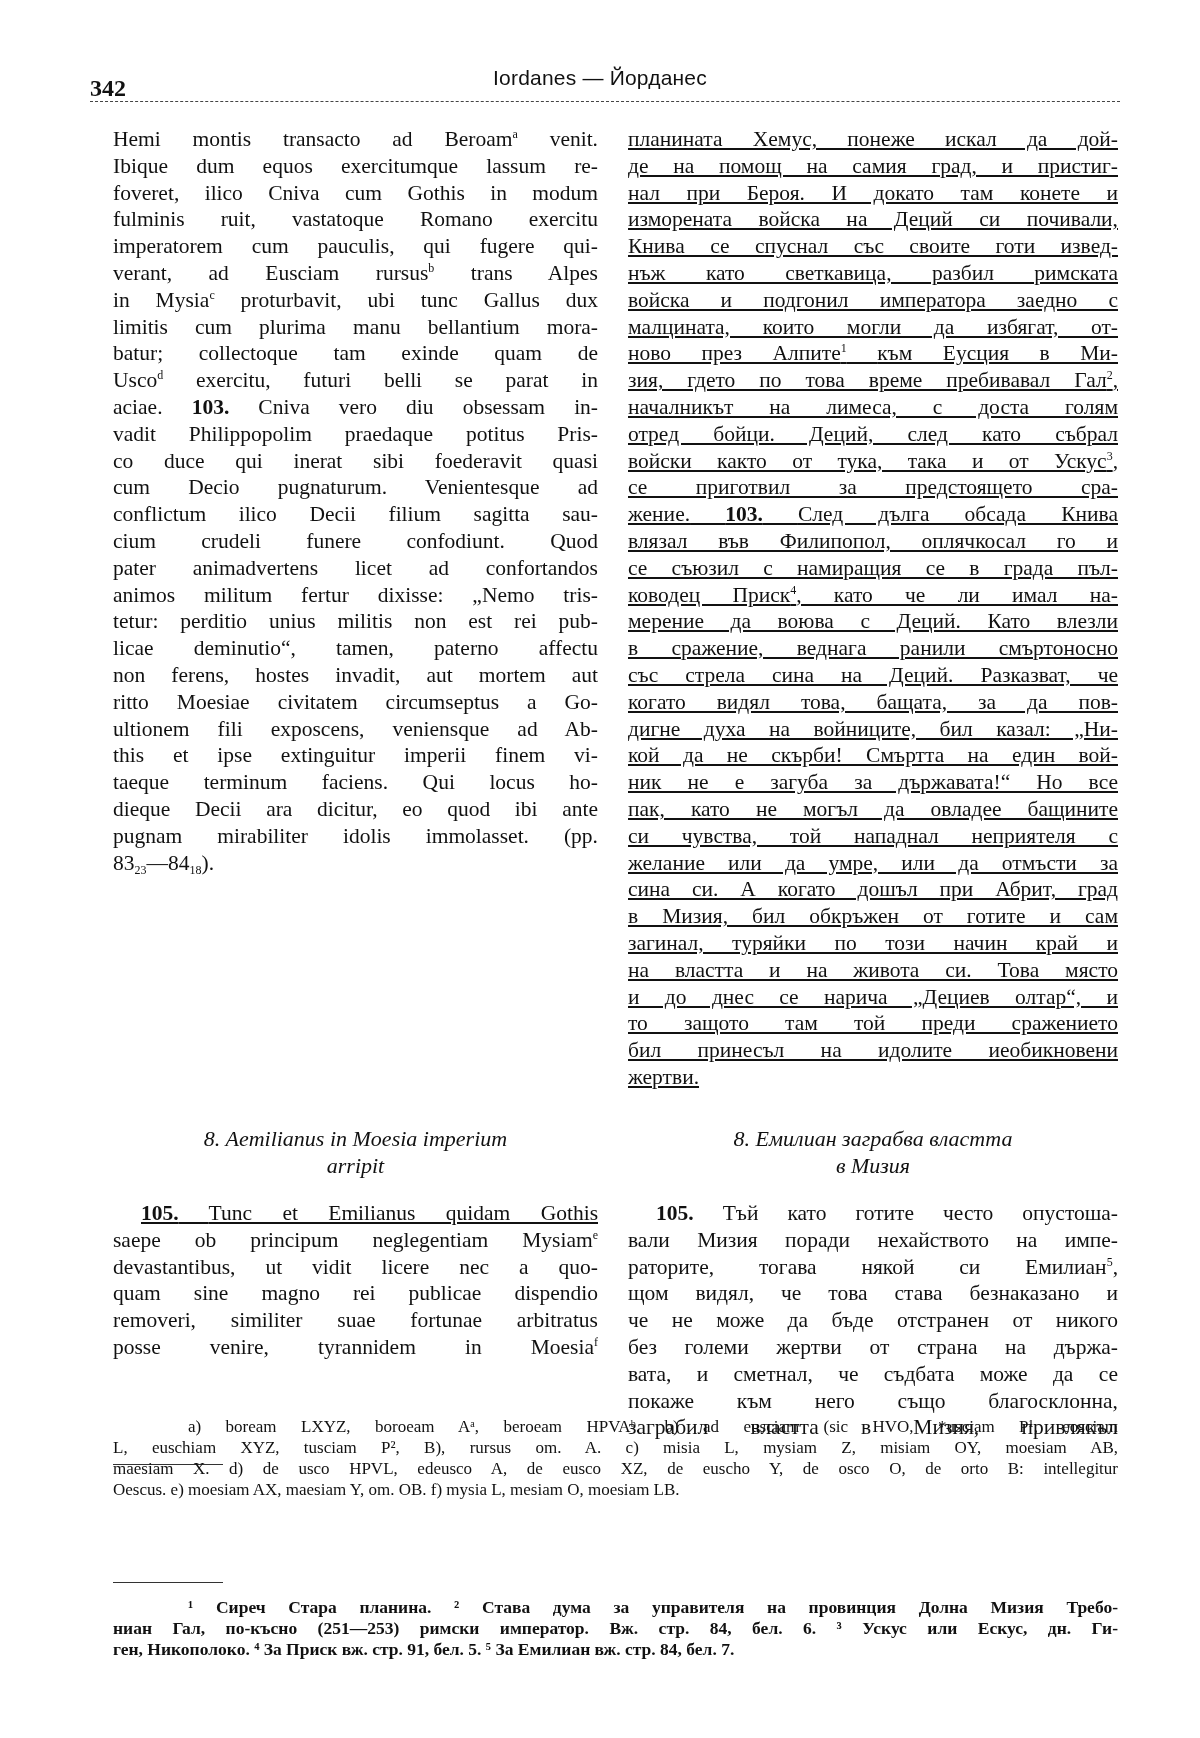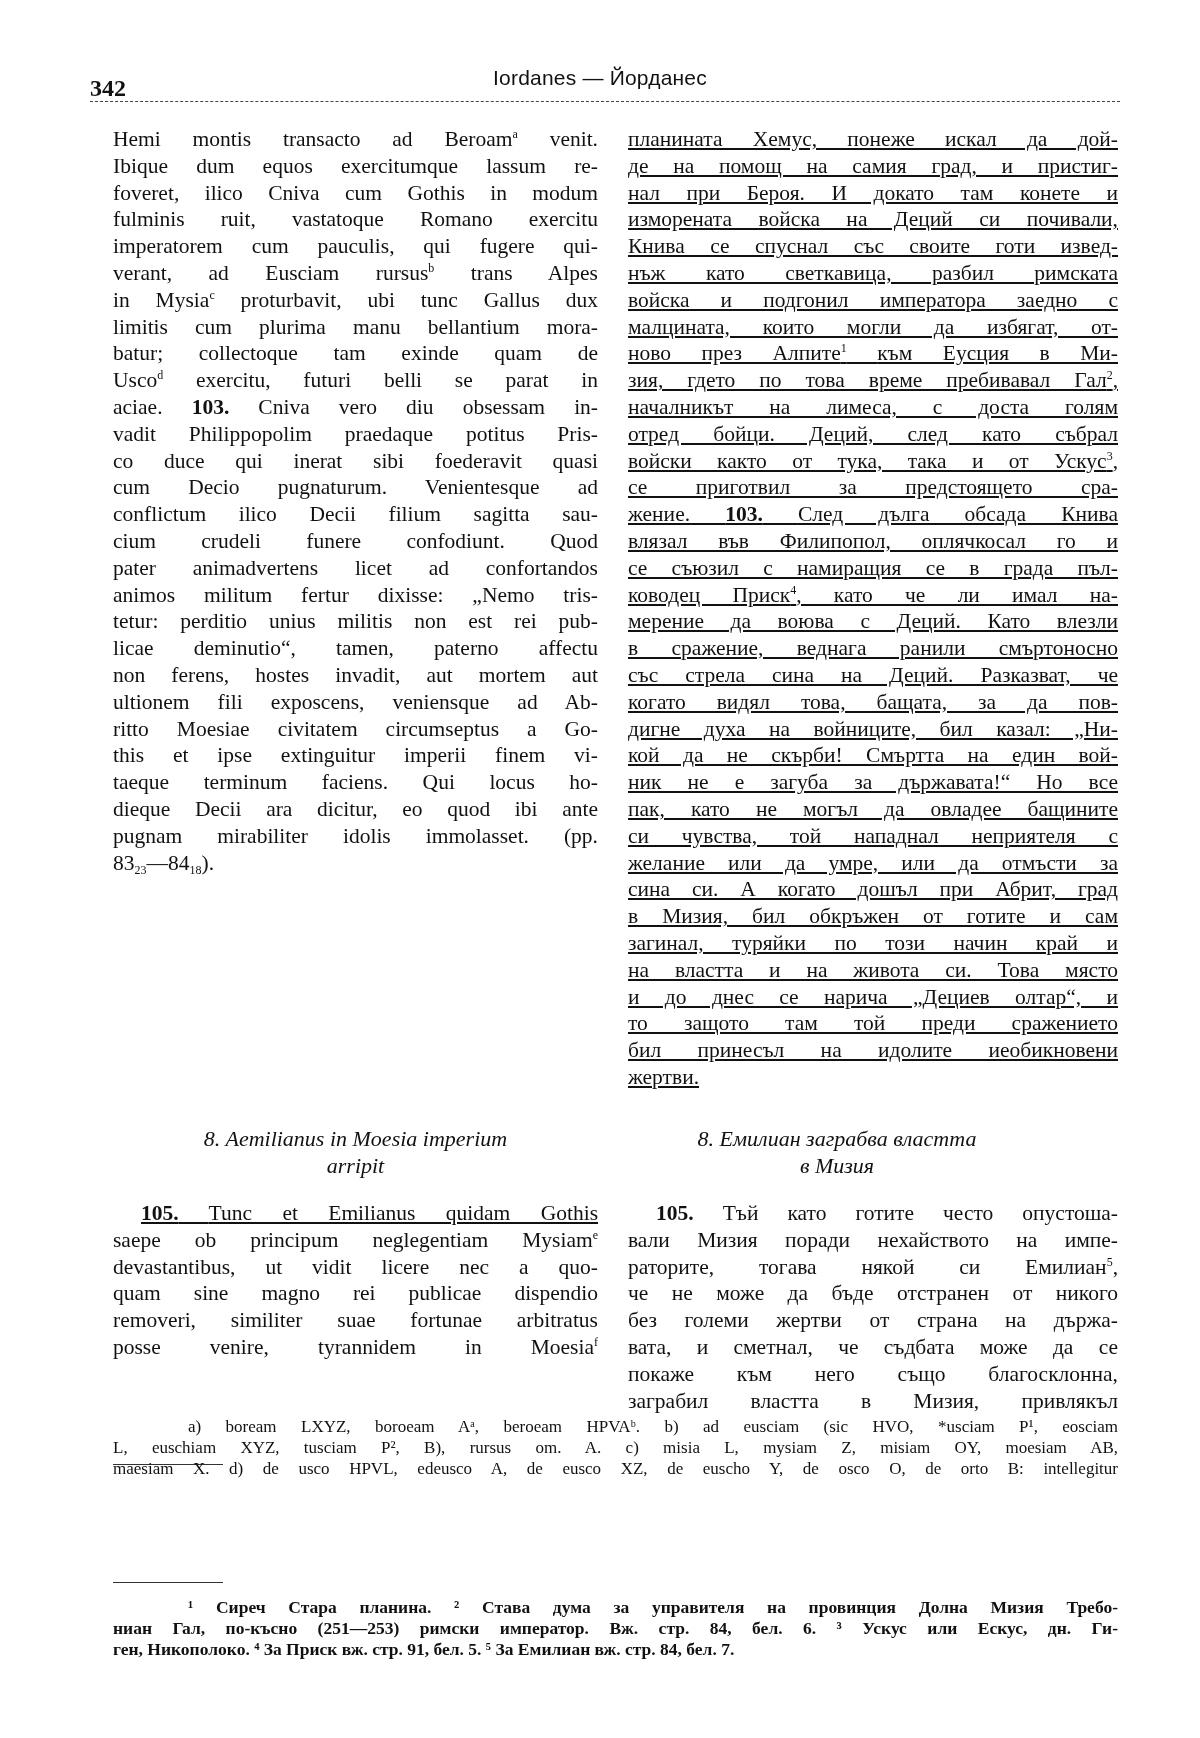--- a/index.html
+++ b/index.html
@@ -28,21 +28,21 @@
     }
     .col-left { left: 113px; width: 485px; }
     .col-right { left: 628px; width: 490px; }
     .col .line { display: block; text-align: justify; text-align-last: justify; white-space: nowrap; }
     .col .line.last { text-align-last: left; }
     .sec-title {
       position: absolute; font-style: italic; text-align: center;
       font-size: 22px; line-height: 27px;
     }
     .sec-left { left: 113px; width: 485px; top: 1125px; }
-    .sec-right { left: 592px; width: 490px; top: 1125px; }
+    .sec-right { left: 628px; width: 490px; top: 1125px; }
     .para-num { font-weight: bold; }
     sup { font-size: 12px; line-height: 0; vertical-align: 8px; }
     sub { font-size: 12px; line-height: 0; vertical-align: -4px; }
     .fn-rule-1 { position: absolute; left: 113px; top: 1464px; width: 110px; border-top: 1px solid #333; }
     .fn-rule-2 { position: absolute; left: 113px; top: 1582px; width: 110px; border-top: 1px solid #333; }
     .apparatus {
       position: absolute; left: 113px; width: 1005px; top: 1416px;
       font-size: 17px; line-height: 21px; text-align: justify;
     }
     .apparatus .line { display: block; text-align-last: justify; white-space: nowrap; }
@@ -79,22 +79,22 @@
   <span class="line">vadit Philippopolim praedaque potitus Pris-</span>
   <span class="line">co duce qui inerat sibi foederavit quasi</span>
   <span class="line">cum Decio pugnaturum. Venientesque ad</span>
   <span class="line">conflictum ilico Decii filium sagitta sau-</span>
   <span class="line">cium crudeli funere confodiunt. Quod</span>
   <span class="line">pater animadvertens licet ad confortandos</span>
   <span class="line">animos militum fertur dixisse: „Nemo tris-</span>
   <span class="line">tetur: perditio unius militis non est rei pub-</span>
   <span class="line">licae deminutio“, tamen, paterno affectu</span>
   <span class="line">non ferens, hostes invadit, aut mortem aut</span>
+  <span class="line">ritto Moesiae civitatem circumseptus a Go-</span>
   <span class="line">ultionem fili exposcens, veniensque ad Ab-</span>
-  <span class="line">ritto Moesiae civitatem circumseptus a Go-</span>
   <span class="line">this et ipse extinguitur imperii finem vi-</span>
   <span class="line">taeque terminum faciens. Qui locus ho-</span>
   <span class="line">dieque Decii ara dicitur, eo quod ibi ante</span>
   <span class="line">pugnam mirabiliter idolis immolasset. (pp.</span>
   <span class="line last"><span>83</span><sub>23</sub><span>—84</span><sub>18</sub><span>).</span></span>
 </div>
 
 <div class="col col-right" style="top:126px;text-decoration:underline;">
   <span class="line">планината Хемус, понеже искал да дой-</span>
   <span class="line">де на помощ на самия град, и пристиг-</span>
@@ -149,32 +149,34 @@
   <span class="line">devastantibus, ut vidit licere nec a quo-</span>
   <span class="line">quam sine magno rei publicae dispendio</span>
   <span class="line">removeri, similiter suae fortunae arbitratus</span>
   <span class="line"><span>posse venire, tyrannidem in Moesia</span><sup>f</sup></span>
 </div>
 
 <div class="col col-right" style="top:1200px;">
   <span class="line" style="padding-left:28px;"><span class="para-num">105.</span> <span>Тъй като готите често опустоша-</span></span>
   <span class="line">вали Мизия поради нехайството на импе-</span>
   <span class="line"><span>раторите, тогава някой си Емилиан</span><sup>5</sup><span>,</span></span>
+  <span class="line">щом видял, че това става безнаказано и</span>
   <span class="line">че не може да бъде отстранен от никого</span>
   <span class="line">без големи жертви от страна на държа-</span>
   <span class="line">вата, и сметнал, че съдбата може да се</span>
   <span class="line">покаже към него също благосклонна,</span>
   <span class="line">заграбил властта в Мизия, привлякъл</span>
 </div>
 
 <div class="fn-rule-1"></div>
 <div class="apparatus">
   <span class="line first">a) boream LXYZ, boroeam Aᵃ, beroeam HPVAᵇ. b) ad eusciam (sic HVO, *usciam P¹, eosciam</span>
   <span class="line">L, euschiam XYZ, tusciam P², B), rursus om. A. c) misia L, mysiam Z, misiam OY, moesiam AB,</span>
   <span class="line">maesiam X. d) de usco HPVL, edeusco A, de eusco XZ, de euscho Y, de osco O, de orto B: intellegitur</span>
+  <span class="line last">Oescus. e) moesiam AX, maesiam Y, om. OB. f) mysia L, mesiam O, moesiam LB.</span>
 </div>
 
 <div class="fn-rule-2"></div>
 <div class="notes">
   <span class="line first">¹ Сиреч Стара планина.   ² Става дума за управителя на провинция Долна Мизия Требо-</span>
   <span class="line">ниан Гал, по-късно (251—253) римски император. Вж. стр. 84, бел. 6.   ³ Ускус или Ескус, дн. Ги-</span>
   <span class="line last">ген, Никополоко.   ⁴ За Приск вж. стр. 91, бел. 5.   ⁵ За Емилиан вж. стр. 84, бел. 7.</span>
 </div>
 
 </body></html>

